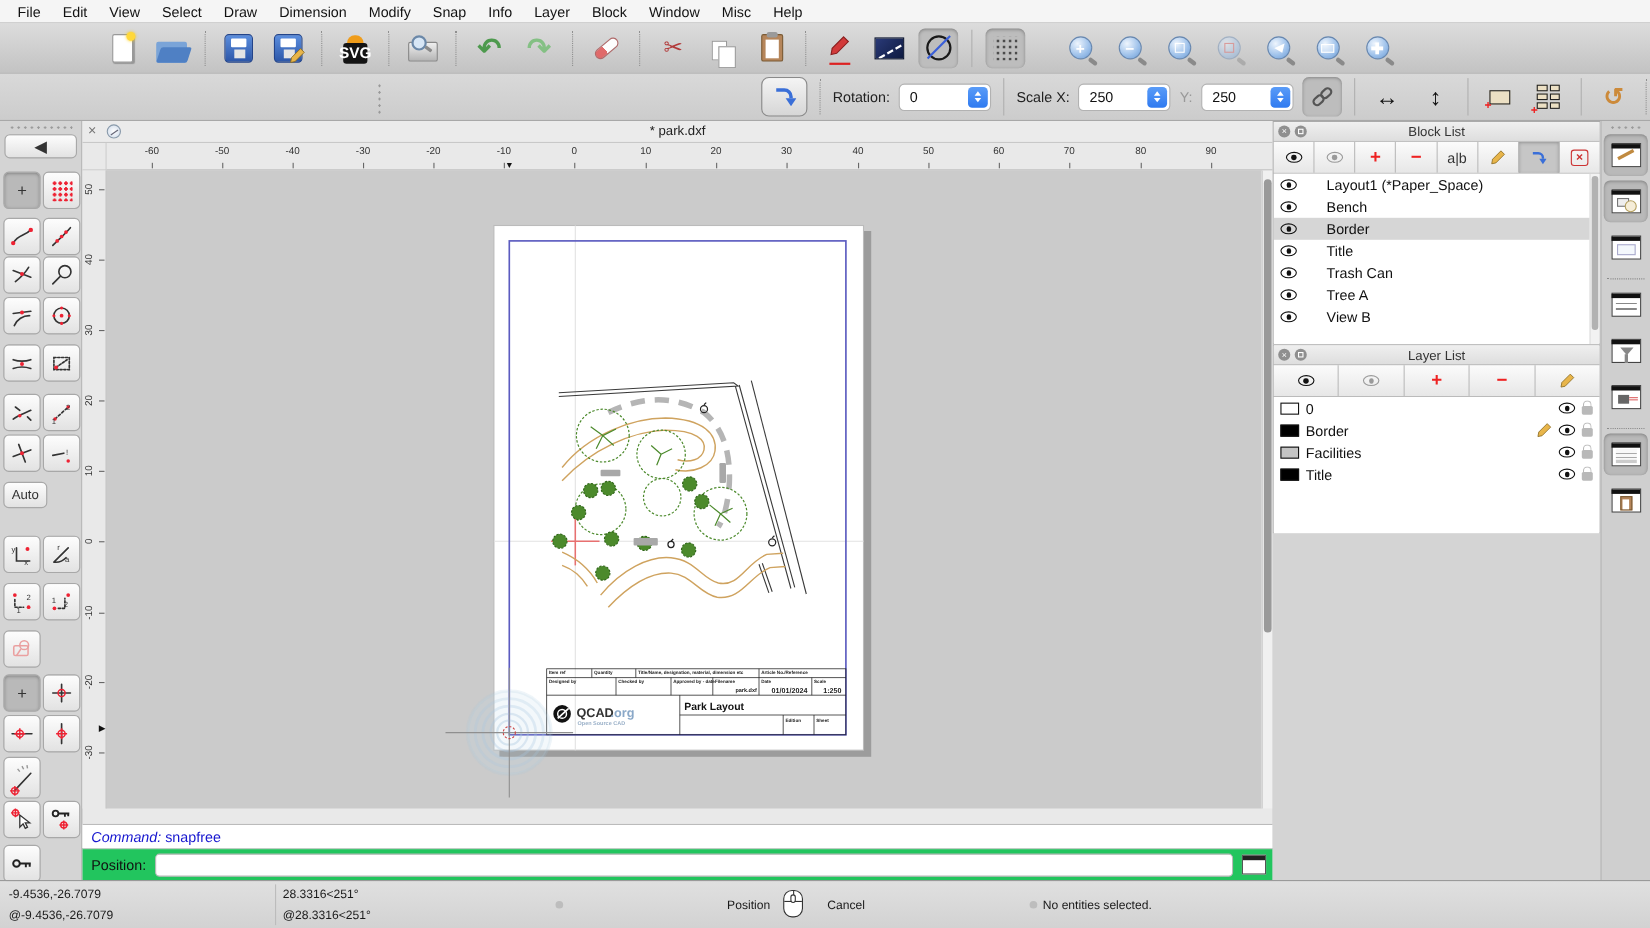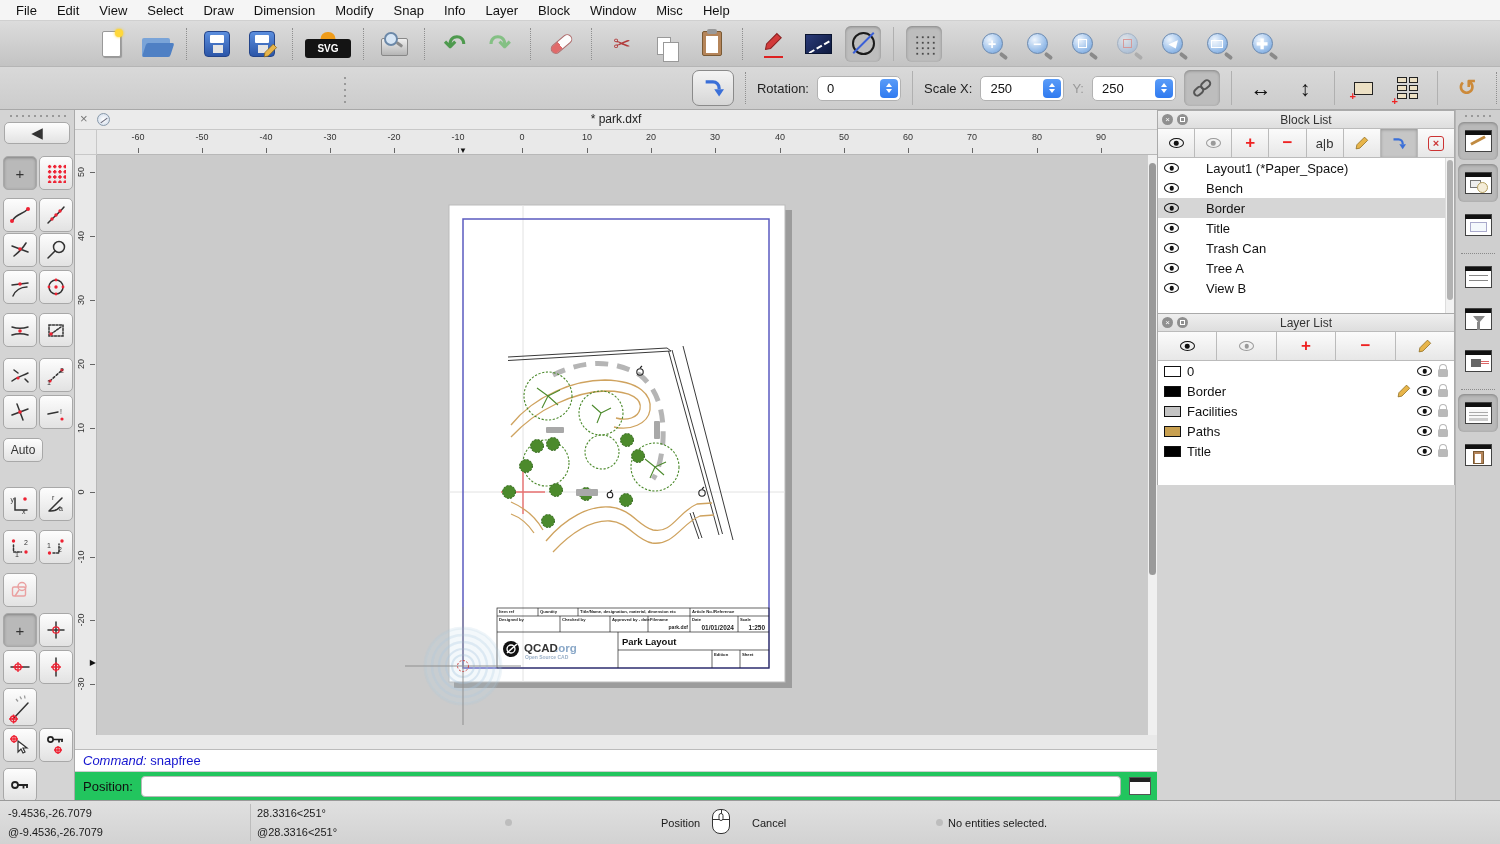--- a/index.html
+++ b/index.html
@@ -23,21 +23,21 @@
 
   
   .i-new { width:19px; height:26px; background:#fff; border:1px solid #999; border-radius:2px; position:relative; box-shadow:1px 1px 1px rgba(0,0,0,.25); }
   .i-new::after { content:''; position:absolute; right:-3px; top:-3px; width:8px; height:8px; border-radius:50%; background:#ffd83a; box-shadow:0 0 3px #fc0; }
   .i-open { width:28px; height:19px; position:relative; margin-top:7px; }
   .i-open::before { content:''; position:absolute; inset:0; background:#7aa4d8; border-radius:2px; }
   .i-open::after { content:''; position:absolute; left:0; bottom:0; width:100%; height:72%; background:#4f80c4; transform:skewX(-18deg); transform-origin:bottom left; border-radius:2px; }
   .i-save { width:26px; height:26px; background:linear-gradient(#5b8ede,#2c56a8); border-radius:4px; border:1px solid #23448a; position:relative; }
   .i-save::before { content:''; position:absolute; left:5px; top:3px; right:5px; height:8px; background:#fff; border-radius:1px; }
   .i-save::after { content:''; position:absolute; left:8px; bottom:3px; width:10px; height:8px; background:#e4e4e4; }
-  .i-svg { width:46px; height:19px; background:#141414; border-radius:3px; color:#fff; font-size:10px; font-weight:bold; display:flex; align-items:center; justify-content:center; position:relative; margin-top:9px; }
+  .i-svg { width:22px; height:19px; background:#141414; border-radius:3px; color:#fff; font-size:14px; font-weight:bold; display:flex; align-items:center; justify-content:center; position:relative; margin-top:9px; }
   .i-svg::before { content:''; position:absolute; top:-7px; left:50%; transform:translateX(-50%); width:15px; height:7px; background:#ef9c1a; border-radius:8px 8px 0 0; }
   .i-print { width:27px; height:18px; background:linear-gradient(#efefef,#b5b5b5); border:1px solid #888; border-radius:2px; position:relative; margin-top:6px; }
   .mag { width:14px; height:14px; border:2.5px solid #6b88a8; border-radius:50%; background:#d7e6f5; position:absolute; }
   .mag::after { content:''; position:absolute; width:7px; height:3px; background:#8a8a8a; right:-7px; bottom:-2px; transform:rotate(35deg); border-radius:1px; }
   .ch-green { font-size:26px; font-weight:bold; color:#4e9a4e; line-height:1; }
   .ch-green2 { font-size:26px; font-weight:bold; color:#84c084; line-height:1; }
   .i-eraser { width:25px; height:10px; border-radius:5px; background:linear-gradient(90deg,#e06a6a 42%,#fdfdfd 42%); border:1px solid #b06a6a; transform:rotate(-40deg); }
   .ch-cut { font-size:21px; color:#b23a3a; line-height:1; }
   .i-copy { width:14px; height:18px; background:#fff; border:1px solid #999; position:relative; margin:4px 6px 0 0; }
   .i-copy::after { content:''; position:absolute; left:5px; top:4px; width:14px; height:18px; background:#fff; border:1px solid #999; }
@@ -915,28 +915,20 @@
             </div>
           <div class="row">
               <span class="sw" style="background: rgb(196, 196, 196);"></span>
               <span>Facilities</span>
               <span class="sp"></span>
               <span class="slot"></span>
               <span class="eye"></span>
               <span class="lock"></span>
             </div>
           <div class="row">
-              <span class="sw" style="background: rgb(200, 160, 80);"></span>
-              <span>Paths</span>
-              <span class="sp"></span>
-              <span class="slot"></span>
-              <span class="eye"></span>
-              <span class="lock"></span>
-            </div>
-          <div class="row">
               <span class="sw" style="background: rgb(0, 0, 0);"></span>
               <span>Title</span>
               <span class="sp"></span>
               <span class="slot"></span>
               <span class="eye"></span>
               <span class="lock"></span>
             </div>
         </div>
       </div>
 

